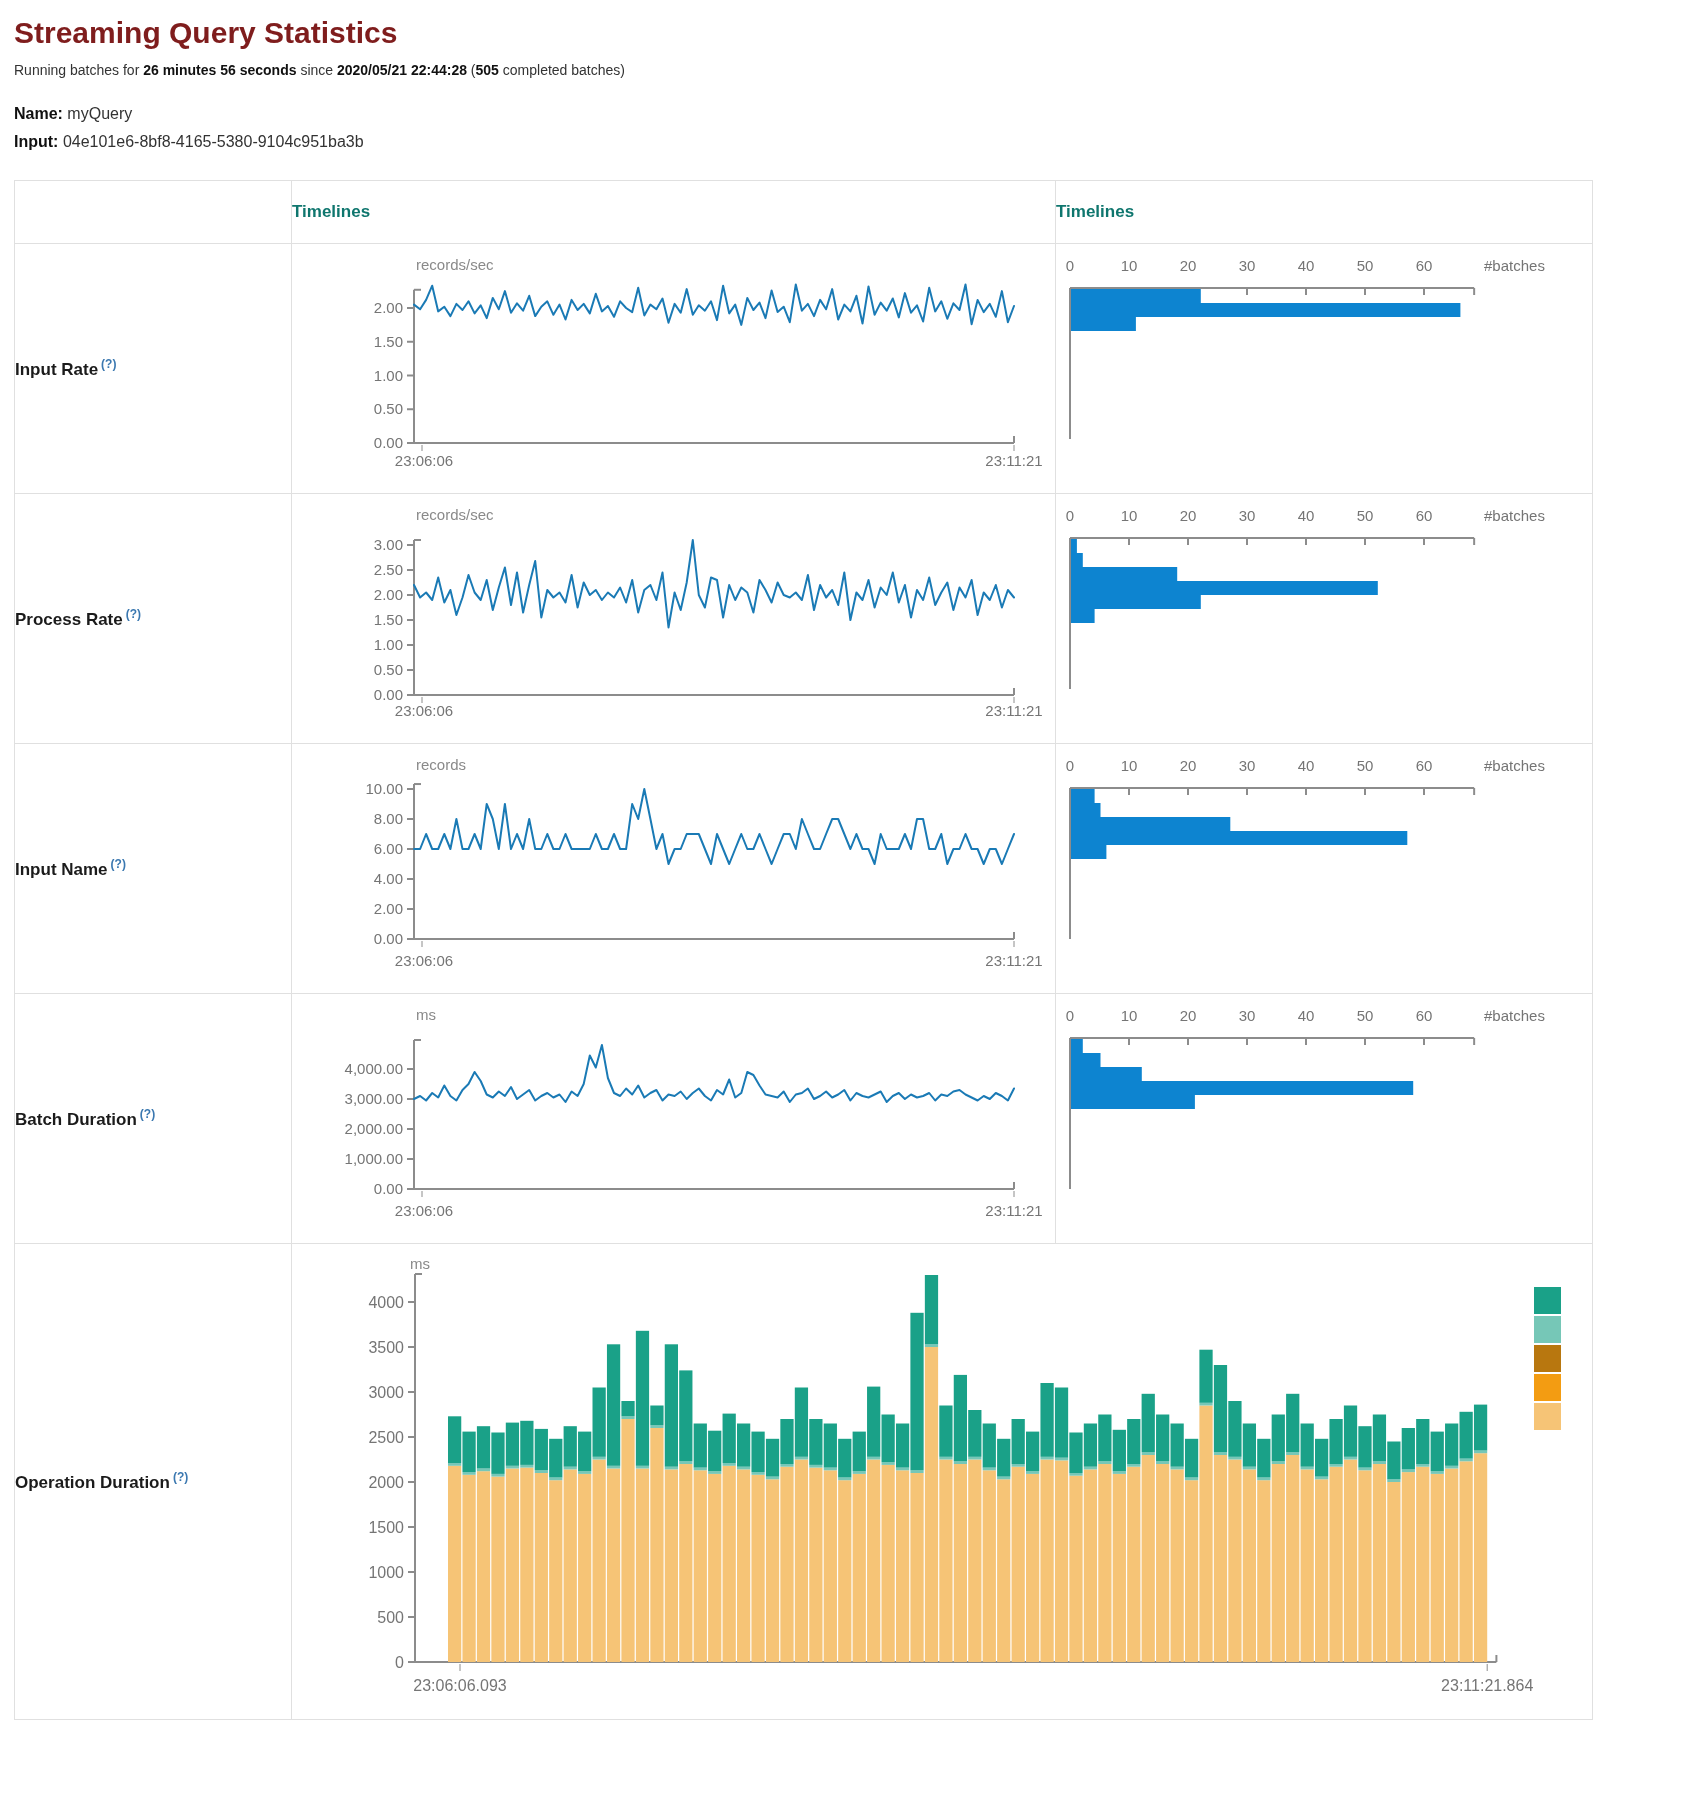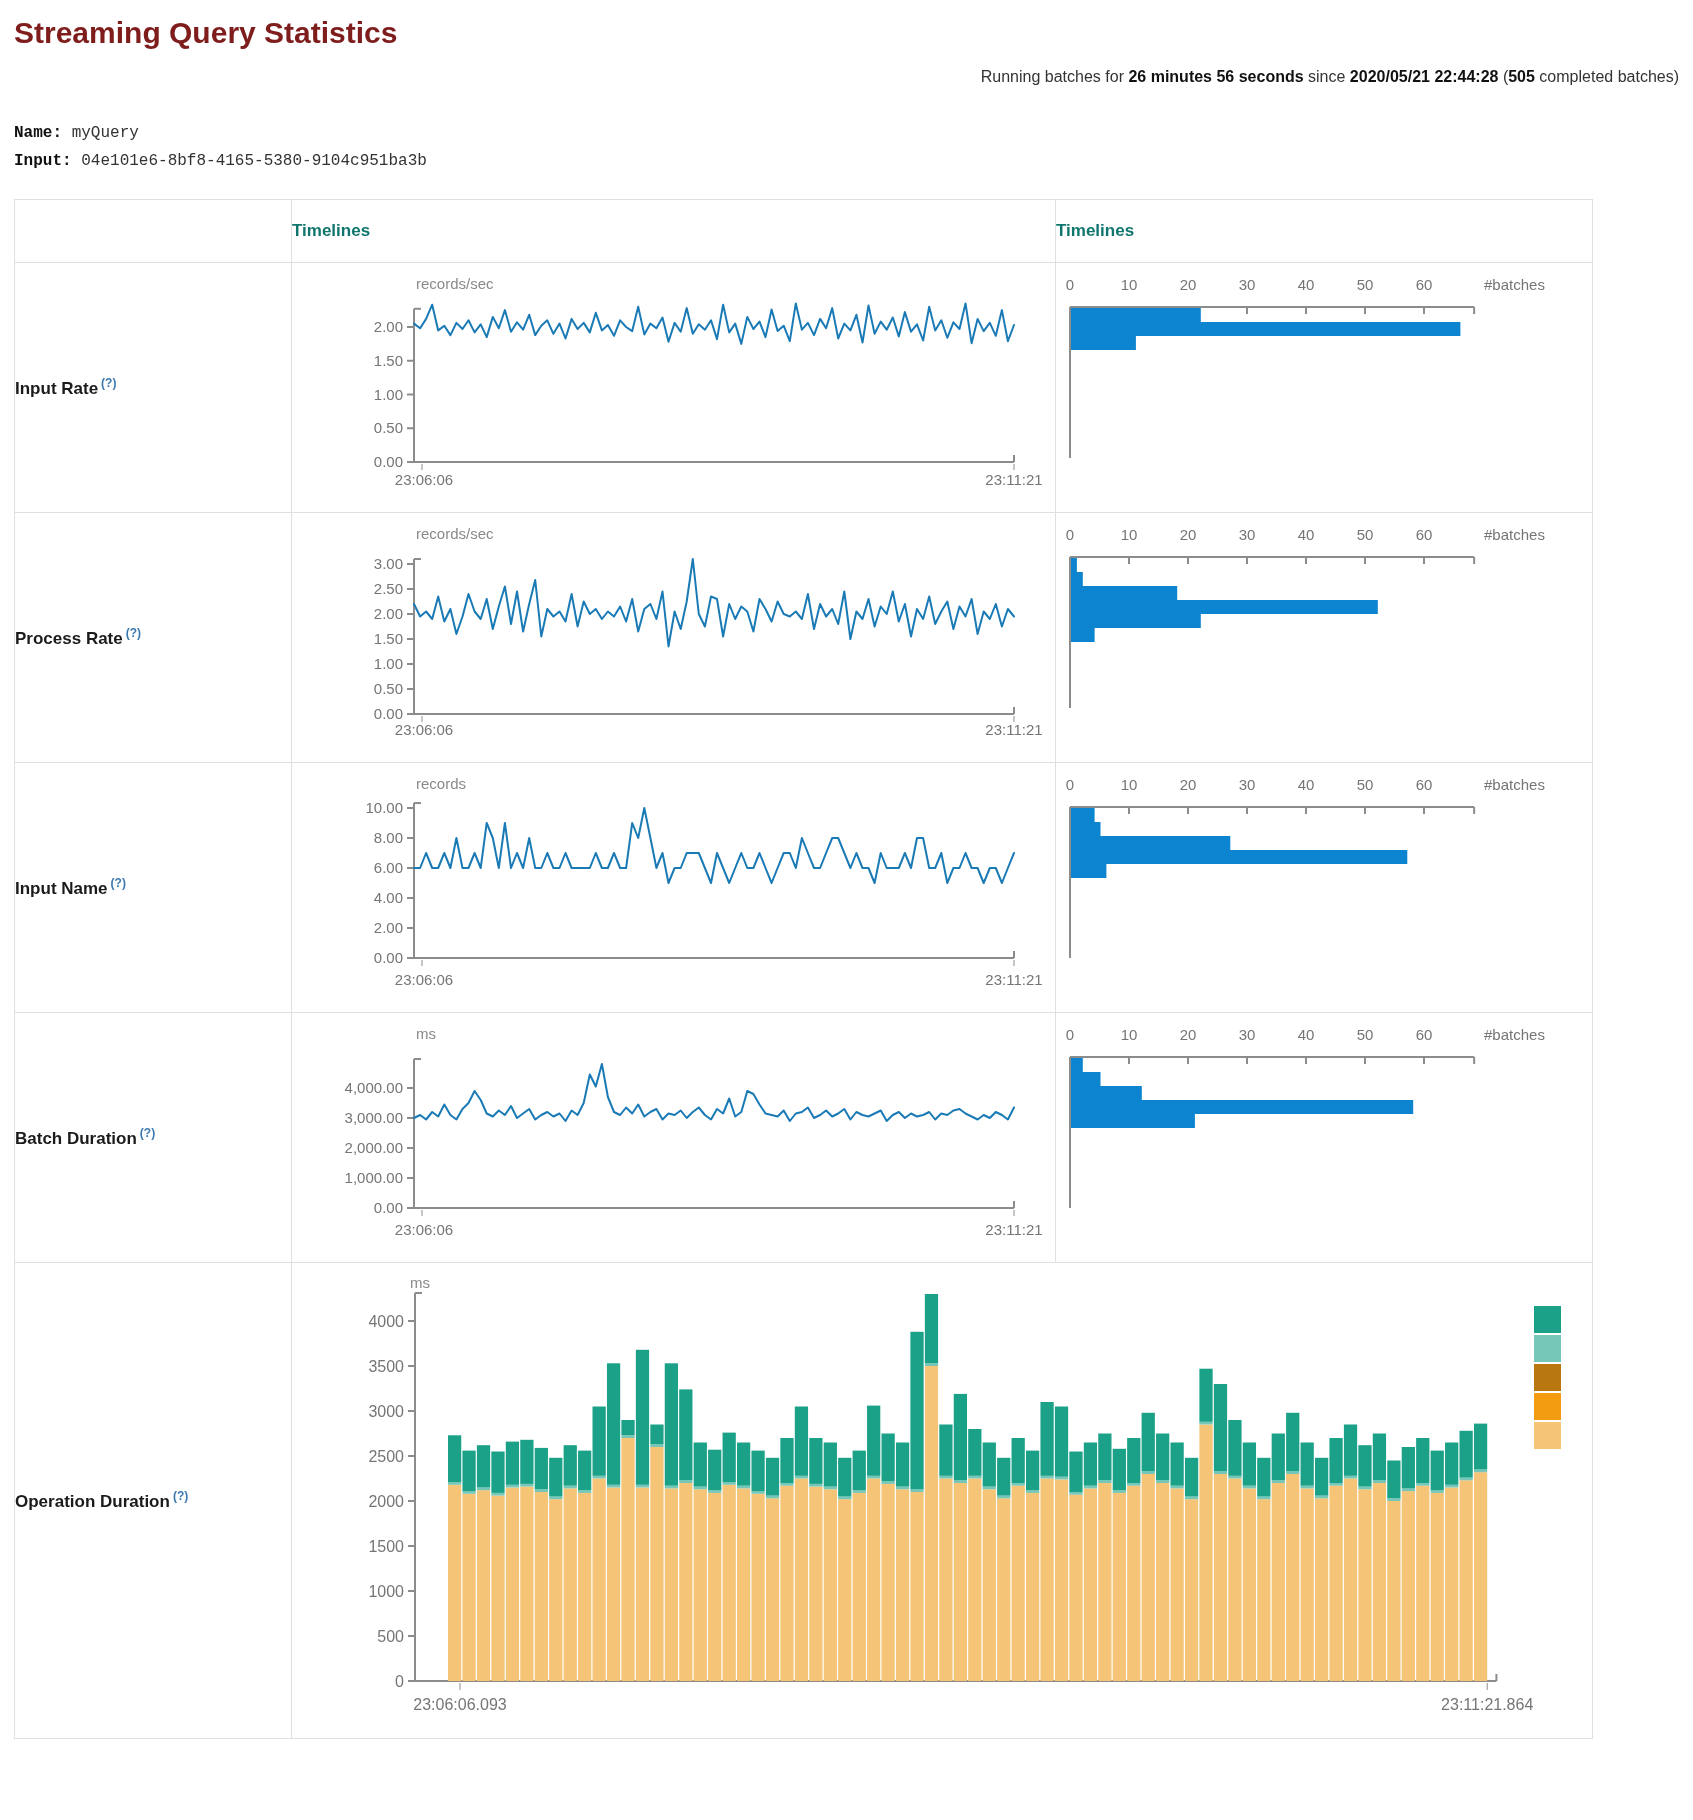--- a/index.html
+++ b/index.html
@@ -1,22 +1,22 @@
 <!DOCTYPE html>
 <html><head>
 <meta charset="utf-8">
 <style>
   html,body{margin:0;padding:0;background:#ffffff;color:#1b1b1b;
     font-family:"Liberation Sans",sans-serif;}
   body{width:1693px;height:1820px;overflow:hidden;}
   .wrap{padding:12px 14px 0 14px;}
   h1{font-size:30px;font-weight:bold;margin:4px 0 0 0;color:#7f1d1d;}
-  .running{font-size:16px;color:#333;margin-top:18px;text-align:right;}
+  .running{font-size:14px;color:#333;margin-top:12px;}
   .running b{color:#111;}
-  .meta{margin-top:33px;font-size:16px;line-height:28px;color:#333;font-family:Liberation Mono, monospace;}
+  .meta{margin-top:22px;font-size:16px;line-height:28px;color:#333;}
   .meta b{color:#111;}
   table.stats{border-collapse:collapse;table-layout:fixed;width:1578px;margin-top:24px;}
   table.stats td, table.stats th{border:1px solid #e0e0e0;padding:0;background:#fff;}
   th.colhead{height:62px;text-align:left;vertical-align:middle;
     padding-left:18px;font-size:17px;font-weight:bold;color:#0f766e;}
   td.rowlabel{vertical-align:middle;padding-left:21px;font-size:17px;
     font-weight:bold;color:#1b1b1b;margin-left:24px;}
   td.rowlabel sup{font-size:12px;color:#3b78b0;font-weight:bold;margin-left:3px;}
   td.chartcell{vertical-align:top;}
   svg{display:block;}

